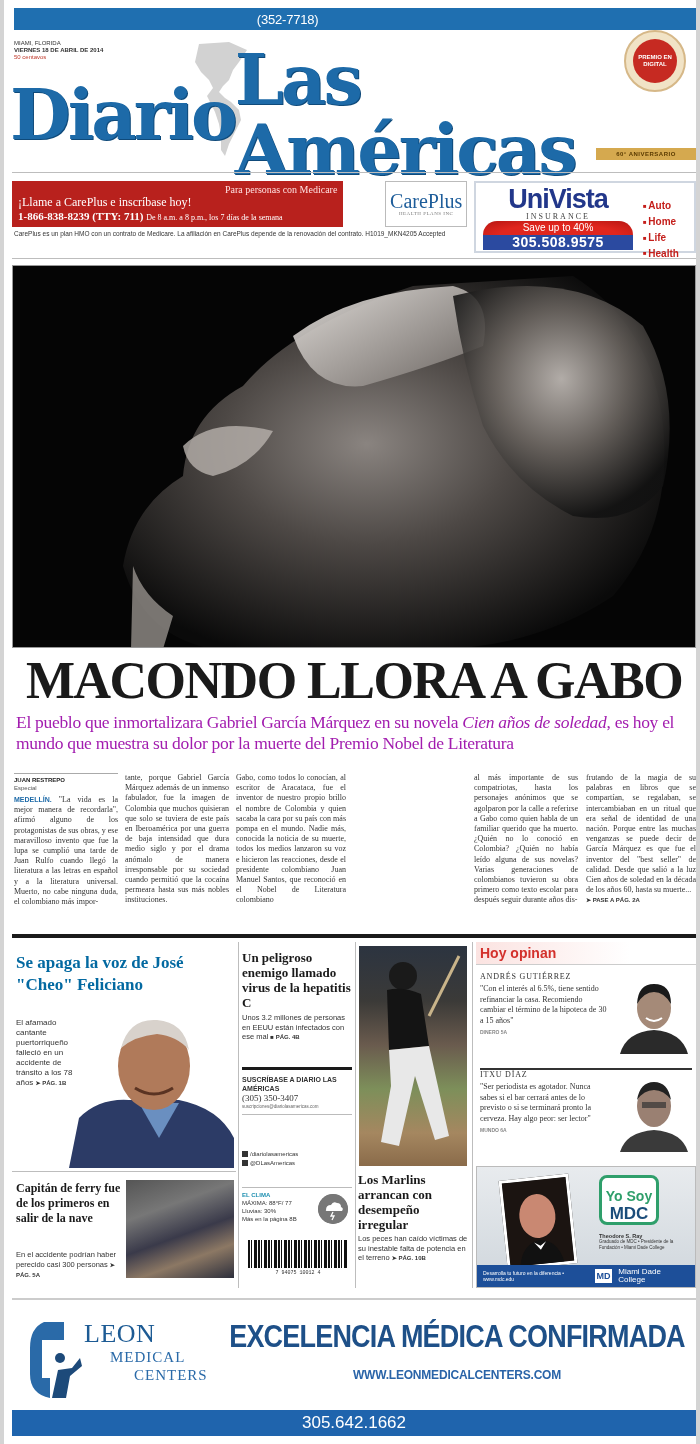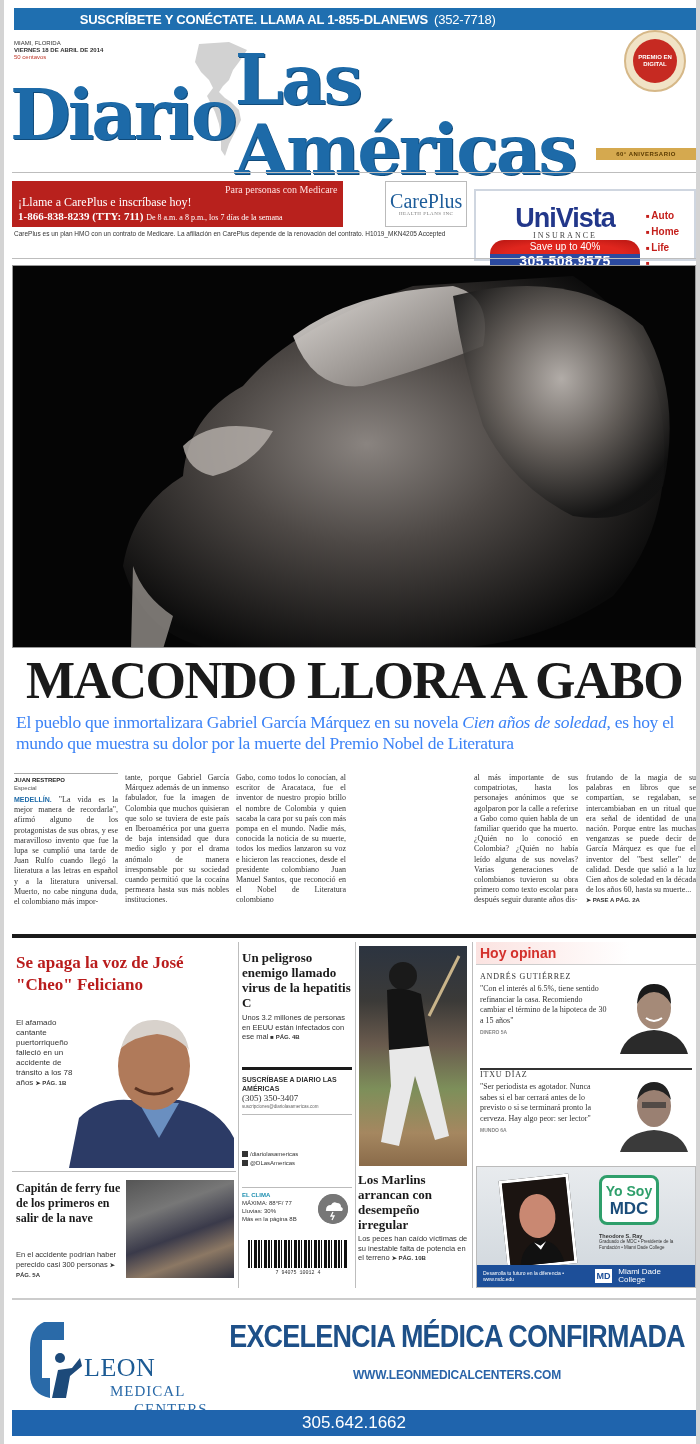--- a/index.html
+++ b/index.html
@@ -28,38 +28,38 @@
   .careplus-ad { position: absolute; left: 8px; top: 181px; width: 455px; height: 50px; display: flex; gap: 42px; }
   .careplus-red { background: #b8211d; color: #fff; width: 365px; height: 46px; position: relative; padding: 4px 6px; }
   .careplus-red .tag { position: absolute; right: 6px; top: 3px; font-size: 10px; color: #ffe0e0; font-family: "Liberation Serif", serif; }
   .careplus-red .line1 { font-size: 12px; margin-top: 10px; font-family: "Liberation Serif", serif; }
   .careplus-red .line2 { font-size: 11px; font-weight: bold; font-family: "Liberation Serif", serif; }
   .careplus-red .line2 .hours { font-weight: normal; font-size: 8px; }
   .careplus-logo { width: 90px; height: 46px; border: 1px solid #bbb; display: flex; flex-direction: column; align-items: center; justify-content: center; color: #1e5d9a; font-family: "Liberation Serif", serif; font-size: 20px; line-height: 20px; }
   .careplus-logo small { font-size: 5px; color: #777; line-height: 6px; letter-spacing: 0.5px; }
   .careplus-fine { position: absolute; left: 10px; top: 230px; width: 455px; font-family: "Liberation Sans", sans-serif; font-size: 6.5px; line-height: 8px; color: #333; }
 
-  .univista-ad { position: absolute; left: 470px; top: 189px; width: 222px; height: 72px; border: 2px solid #cfd6e0; padding: 14px; display: flex; }
+  .univista-ad { position: absolute; left: 470px; top: 181px; width: 222px; height: 72px; border: 2px solid #cfd6e0; padding: 3px; display: flex; }
   .univista-left { width: 158px; display: flex; flex-direction: column; align-items: center; }
   .univista-brand { font-family: "Liberation Sans", sans-serif; font-weight: bold; font-size: 27px; color: #22378a; letter-spacing: -1px; line-height: 26px; }
   .univista-sub { font-family: "Liberation Serif", serif; font-size: 8px; letter-spacing: 2px; color: #444; line-height: 9px; }
   .univista-save { width: 150px; height: 14px; background: radial-gradient(ellipse at center bottom, #e0261e 55%, #b61612 100%); border-radius: 60px 60px 0 0; color: #fff; font-family: "Liberation Sans", sans-serif; font-size: 10px; text-align: center; line-height: 14px; }
   .univista-phone { font-family: "Liberation Sans", sans-serif; font-weight: bold; font-size: 14px; color: #fff; background: #2b4aa0; width: 150px; text-align: center; line-height: 15px; letter-spacing: 0.5px; }
-  .univista-list { list-style: none; margin-left: 6px; margin-top: 3px; }
+  .univista-list { list-style: none; margin-left: 6px; margin-top: 12px; }
   .univista-list li { font-family: "Liberation Sans", sans-serif; font-size: 10px; font-weight: bold; color: #c41e1a; line-height: 15px; }
   .univista-list li::before { content: "■ "; font-size: 6px; vertical-align: middle; }
 
   .rule-thin { position: absolute; left: 8px; width: 684px; height: 1px; background: #bdbdbd; }
 
   
   .main-photo { position: absolute; left: 8px; top: 265px; width: 684px; height: 383px; background: #050505; overflow: hidden; border: 1px solid #999; }
 
   
   .headline { position: absolute; left: 8px; top: 652px; width: 684px; text-align: center; font-family: "Liberation Serif", serif; font-weight: bold; font-size: 52px; letter-spacing: -1.5px; line-height: 58px; color: #1a1a1a; }
-  .deck { position: absolute; left: 12px; top: 712px; width: 680px; font-family: "Liberation Serif", serif; font-size: 17.5px; line-height: 21px; color: #3b82f6; letter-spacing: -0.3px; }
+  .deck { position: absolute; left: 12px; top: 712px; width: 680px; font-family: "Liberation Serif", serif; font-size: 17.5px; line-height: 21px; color: #a21caf; letter-spacing: -0.3px; }
   .deck i { font-style: italic; }
 
   
   .story { position: absolute; left: 10px; top: 773px; width: 682px; height: 160px; }
   .col { position: absolute; top: 0; font-size: 8px; line-height: 10.2px; color: #333; text-align: justify; }
   .col.c1 { left: 0; width: 104px; }
   .col.c2 { left: 111px; width: 104px; }
   .col.c3 { left: 222px; width: 110px; }
   .col.c4 { left: 340px; width: 110px; }
   .col.c5 { left: 460px; width: 104px; }
@@ -70,21 +70,21 @@
   .sidebar-label { font-family: "Liberation Sans", sans-serif; font-weight: bold; font-size: 7px; color: #c0392b; border-top: 1px solid #aaa; border-bottom: 1px solid #aaa; padding: 2px 0; margin-bottom: 3px; }
   .sidebar-text { font-weight: bold; font-size: 9px; line-height: 11px; color: #222; text-align: left; }
   .jump { font-family: "Liberation Sans", sans-serif; font-size: 6px; font-weight: bold; }
 
   .rule-heavy { position: absolute; left: 8px; top: 934px; width: 684px; height: 4px; background: #1a1a1a; }
 
   
   .vline { position: absolute; width: 1px; background: #bdbdbd; }
 
   .cheo { position: absolute; left: 10px; top: 942px; width: 222px; height: 228px; }
-  .cheo h2 { font-family: "Liberation Serif", serif; font-weight: bold; font-size: 17px; line-height: 22px; color: #b91c1c; margin: 10px 0 0 2px; }
+  .cheo h2 { font-family: "Liberation Serif", serif; font-weight: bold; font-size: 17px; line-height: 22px; color: #0369a1; margin: 10px 0 0 2px; }
   .cheo .blurb { position: absolute; left: 2px; top: 76px; width: 60px; font-family: "Liberation Sans", sans-serif; font-size: 8px; line-height: 10px; color: #333; }
   .cheo .photo { position: absolute; left: 55px; top: 66px; width: 165px; height: 160px; }
 
   .ferry { position: absolute; left: 10px; top: 1175px; width: 222px; height: 112px; }
   .ferry h3 { position: absolute; left: 2px; top: 6px; width: 110px; font-family: "Liberation Serif", serif; font-weight: bold; font-size: 12px; line-height: 15px; }
   .ferry .blurb { position: absolute; left: 2px; top: 75px; width: 110px; font-family: "Liberation Sans", sans-serif; font-size: 7.5px; line-height: 9.5px; color: #333; }
   .ferry .photo { position: absolute; left: 112px; top: 5px; width: 108px; height: 98px; background: linear-gradient(160deg, #555 0%, #777 30%, #3a3a4a 55%, #8c7864 75%, #2d2f3c 100%); }
 
   .hep { position: absolute; left: 238px; top: 942px; width: 110px; }
   .hep h3 { font-family: "Liberation Serif", serif; font-weight: bold; font-size: 13px; line-height: 15px; margin-top: 8px; }
@@ -111,48 +111,47 @@
   .opinan h2 { font-family: "Liberation Sans", sans-serif; font-weight: bold; font-size: 14px; color: #d3312c; background: linear-gradient(90deg, #fbe3e1 0%, #fff 70%); padding: 3px 4px; border-bottom: 1px solid #ccc; }
   .op-item { position: absolute; left: 4px; width: 216px; height: 82px; }
   .op-item .name { font-family: "Liberation Serif", serif; font-size: 8px; letter-spacing: 0.8px; color: #333; }
   .op-item .quote { width: 128px; font-family: "Liberation Serif", serif; font-size: 8px; line-height: 10.5px; color: #333; margin-top: 3px; }
   .op-item .jump { color: #888; margin-top: 3px; font-size: 5px; }
   .op-item .face { position: absolute; right: 4px; top: 4px; width: 76px; height: 78px; }
   .op-sep { position: absolute; left: 476px; top: 1068px; width: 212px; height: 2px; background: #333; }
 
   .mdc-ad { position: absolute; left: 472px; top: 1166px; width: 220px; height: 122px; background: linear-gradient(180deg, #e8ebee 0%, #cfd6dc 100%); border: 1px solid #bbb; overflow: hidden; }
   .mdc-photo { position: absolute; left: 26px; top: 10px; width: 70px; height: 90px; background: #1a1a1a; border: 3px solid #fff; transform: rotate(-6deg); }
-  .mdc-bubble { position: absolute; left: 122px; top: 8px; width: 60px; height: 50px; border: 3px solid #2f9f6b; border-radius: 8px; background: #fff; display: flex; flex-direction: column; align-items: center; justify-content: center; font-family: "Liberation Sans", sans-serif; font-weight: bold; line-height: 17px; }
+  .mdc-bubble { position: absolute; left: 122px; top: 8px; width: 60px; height: 50px; border: 3px solid #2f9f6b; border-radius: 8px; background: #fff; display: flex; flex-direction: column; align-items: center; justify-content: flex-end; font-family: "Liberation Sans", sans-serif; font-weight: bold; line-height: 17px; }
   .mdc-bubble .yo { font-size: 14px; color: #2f9f6b; }
   .mdc-bubble .mdc { font-size: 17px; color: #1b4d7a; }
   .mdc-info { position: absolute; left: 122px; top: 66px; width: 80px; font-family: "Liberation Sans", sans-serif; font-size: 4.5px; line-height: 6px; color: #333; }
   .mdc-info .n { font-weight: bold; font-size: 5.5px; }
   .mdc-bar { position: absolute; left: 0; bottom: 0; width: 100%; height: 22px; background: #1d4f99; color: #fff; font-family: "Liberation Sans", sans-serif; display: flex; align-items: center; justify-content: space-between; padding: 0 6px; }
   .mdc-bar .l { font-size: 5px; line-height: 6px; }
   .mdc-bar .r { font-size: 8px; line-height: 8px; display: flex; align-items: center; gap: 6px; }
   .mdc-bar .logo { width: 18px; height: 14px; background: #fff; color: #1d4f99; font-weight: bold; font-size: 9px; display: flex; align-items: center; justify-content: center; }
 
   
   .leon-ad { position: absolute; left: 8px; top: 1298px; width: 684px; height: 140px; background: #fff; border-top: 2px solid #ccc; }
   .leon-logo { position: absolute; left: 14px; top: 18px; width: 190px; height: 82px; }
-  .leon-text { position: absolute; left: 58px; top: 2px; font-family: "Liberation Serif", serif; color: #1d5b94; margin-top: 34px; }
+  .leon-text { position: absolute; left: 58px; top: 2px; font-family: "Liberation Serif", serif; color: #1d5b94; }
   .leon-text .l1 { font-size: 26px; line-height: 28px; letter-spacing: 0.5px; }
   .leon-text .l2 { font-size: 15px; line-height: 18px; margin-left: 26px; letter-spacing: 1px; color: #2a6aa8; }
   .leon-text .l3 { font-size: 15px; line-height: 18px; margin-left: 50px; letter-spacing: 1px; color: #2a6aa8; }
   .leon-tagline { position: absolute; left: 210px; top: 22px; width: 470px; text-align: center; font-family: "Liberation Sans", sans-serif; font-weight: bold; font-size: 27px; color: #1e5088; letter-spacing: -0.8px; transform: scaleY(1.15); }
   .leon-url { position: absolute; left: 210px; top: 68px; width: 470px; text-align: center; font-family: "Liberation Sans", sans-serif; font-weight: bold; font-size: 12px; color: #2a64a8; letter-spacing: -0.2px; }
   .leon-phone-bar { position: absolute; left: 0; top: 110px; width: 684px; height: 26px; background: #1f64ad; color: #fff; font-family: "Liberation Sans", sans-serif; font-size: 17px; text-align: center; line-height: 26px; }
 </style>
 </head>
 <body>
 
 <div class="page">
 
   <div class="top-banner">
-    <span>SUSCRÍBETE Y CONÉCTATE. LLAMA AL 1-855-DLANEWS</span>
     <span class="phone-sub">(352-7718)</span>
     <span class="url">suscribase.diariolasamericas.com</span>
   </div>
 
   <div class="dateline">
     <div>MIAMI, FLORIDA</div>
     <div class="date">VIERNES 18 DE ABRIL DE 2014</div>
     <div class="price">50 centavos</div>
   </div>
 

